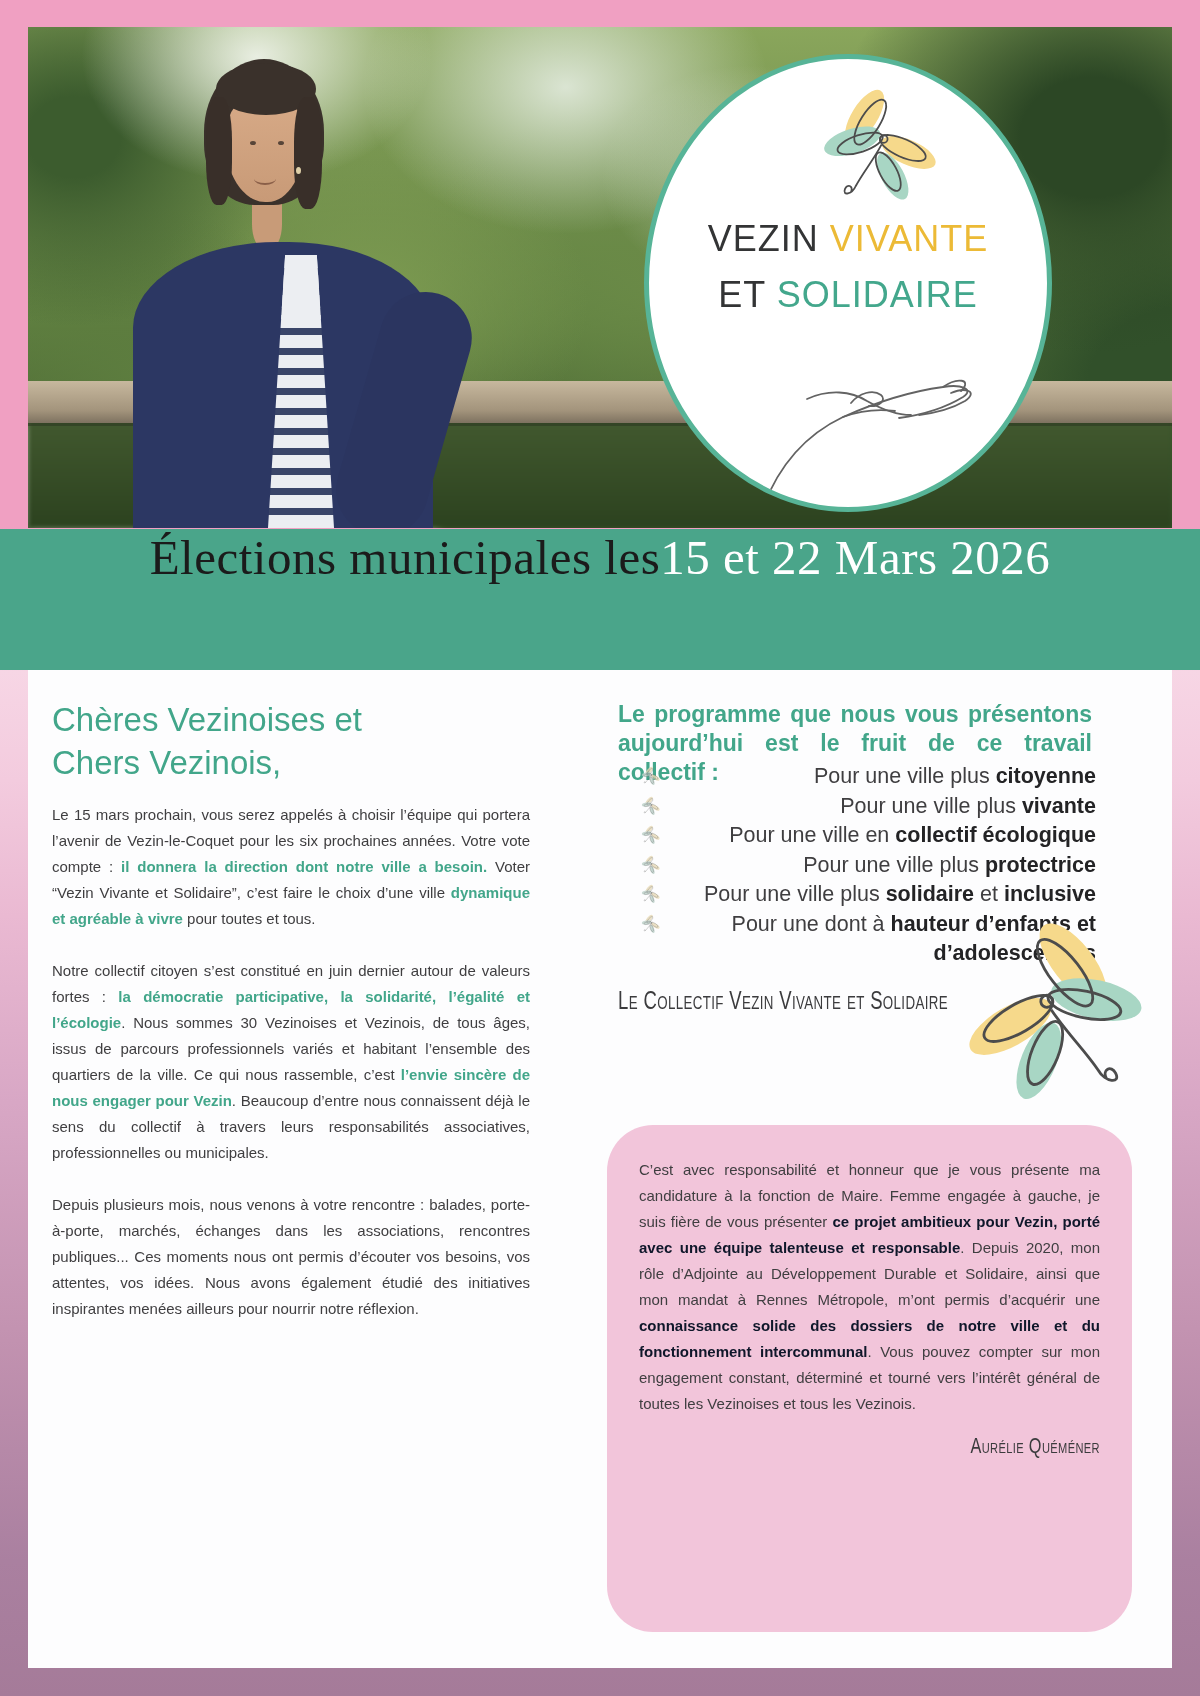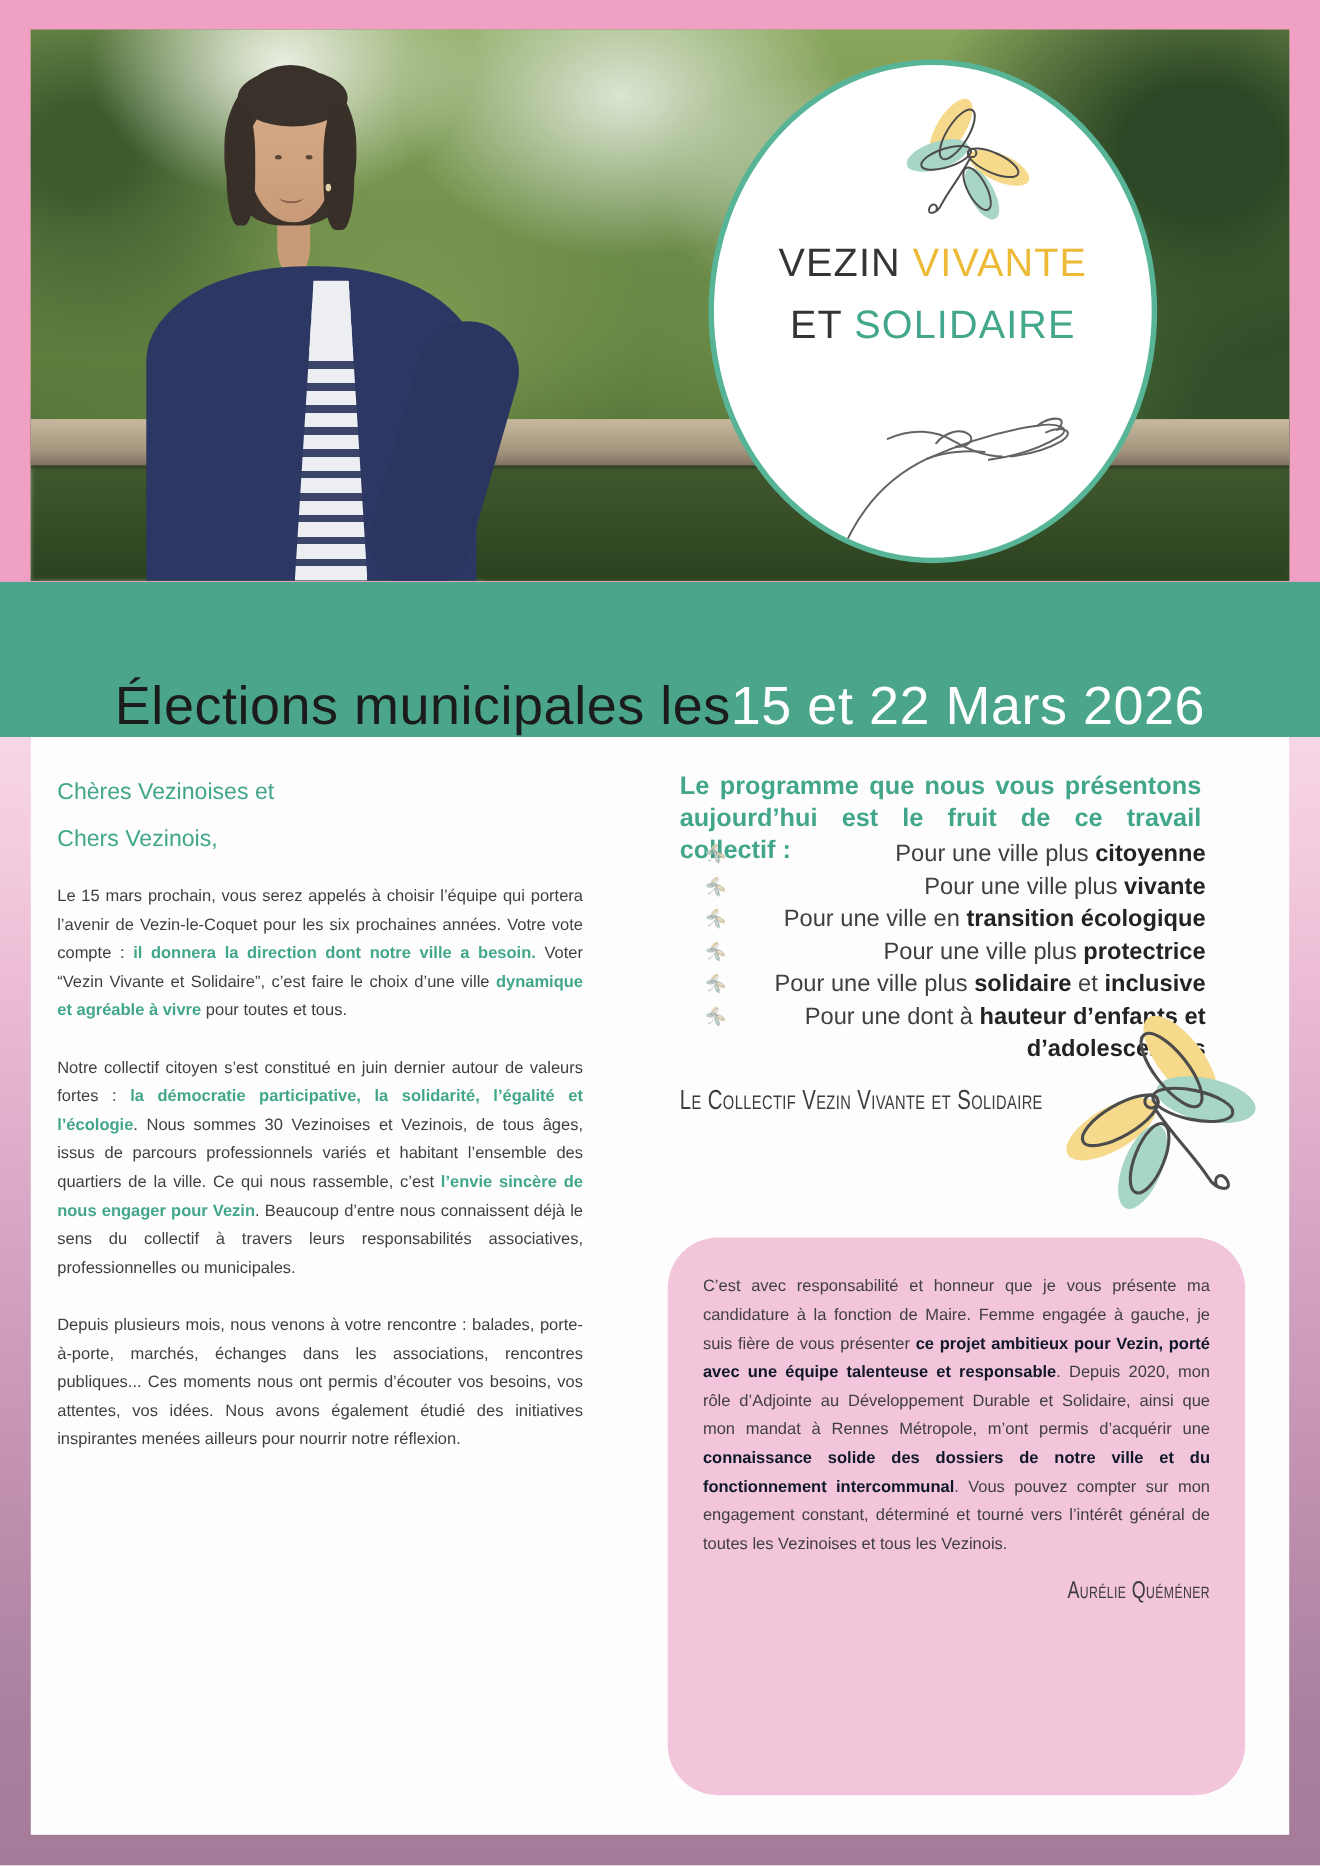--- a/index.html
+++ b/index.html
@@ -54,27 +54,27 @@
     border:5px solid #57b497;border-radius:50%;overflow:hidden;box-sizing:border-box;}
   .logo-df{position:absolute;left:165px;top:26px;}
   .logo-text{position:absolute;left:0;top:152px;width:100%;text-align:center;
     font-size:36px;letter-spacing:1px;line-height:56px;white-space:nowrap;}
   .lt-dark{color:#333435;}
   .lt-yellow{color:#ecba36;}
   .lt-teal{color:#43a78c;}
   .logo-hand{position:absolute;left:98px;top:288px;}
   
   .band{position:absolute;left:0;top:529px;width:1200px;height:141px;background:#4aa58a;
-    display:flex;align-items:flex-end;justify-content:center;font-size:49px;letter-spacing:.5px;}
+    display:flex;align-items:flex-start;justify-content:center;font-size:49px;letter-spacing:.5px;font-family:Liberation Serif, serif;}
   .band-dark{color:#1b1b1b;}
   .band-white{color:#ffffff;}
   
   .content{position:absolute;left:28px;top:670px;width:1144px;height:998px;background:#fdfdfe;}
   .col-left{position:absolute;left:24px;top:28px;width:478px;}
-  .lheading{color:#42a68a;font-size:21px;line-height:43px;margin-bottom:18px;}
+  .lheading{color:#42a68a;font-size:33px;line-height:43px;margin-bottom:18px;}
   .body-text{font-size:15px;line-height:26px;color:#3f3e40;text-align:justify;margin:0 0 26px 0;}
   .body-text .a{color:#42a68a;font-weight:bold;}
   .body-text .b{color:#0f172a;font-weight:bold;}
   .rheading{position:absolute;left:590px;top:30px;width:474px;color:#42a68a;font-weight:bold;
     font-size:23px;line-height:29px;text-align:justify;}
   .bullets{position:absolute;left:590px;top:92px;width:478px;list-style:none;margin:0;padding:0;}
   .bullets li{position:relative;padding-left:67px;font-size:21.5px;line-height:29.5px;color:#3f3e40;text-align:right;}
   .bullets .b{color:#232325;font-weight:bold;}
   .bullet-ico{position:absolute;left:22px;top:4px;filter:saturate(.45) opacity(.8);transform:rotate(8deg);}
   .smallcaps{font-variant:small-caps;letter-spacing:.5px;color:#3b3b3d;}
@@ -175,21 +175,21 @@
 
     <ul class="bullets">
       <li><svg class="bullet-ico" width="22" height="22">
             <use href="#df"></use>
           </svg><span><span>Pour une ville plus </span><span class="b">citoyenne</span></span></li>
       <li><svg class="bullet-ico" width="22" height="22">
             <use href="#df"></use>
           </svg><span><span>Pour une ville plus </span><span class="b">vivante</span></span></li>
       <li><svg class="bullet-ico" width="22" height="22">
             <use href="#df"></use>
-          </svg><span><span>Pour une ville en </span><span class="b">transition écologique</span></span></li>
+          </svg><span><span>Pour une ville en </span><span class="b">collectif écologique</span></span></li>
       <li><svg class="bullet-ico" width="22" height="22">
             <use href="#df"></use>
           </svg><span><span>Pour une ville plus </span><span class="b">protectrice</span></span></li>
       <li><svg class="bullet-ico" width="22" height="22">
             <use href="#df"></use>
           </svg><span><span>Pour une ville plus </span><span class="b">solidaire</span><span> et </span><span class="b">inclusive</span></span></li>
       <li><svg class="bullet-ico" width="22" height="22">
             <use href="#df"></use>
           </svg><span><span>Pour une dont à </span><span class="b">hauteur d’enfants et d’adolescente·s</span></span></li>
     </ul>

